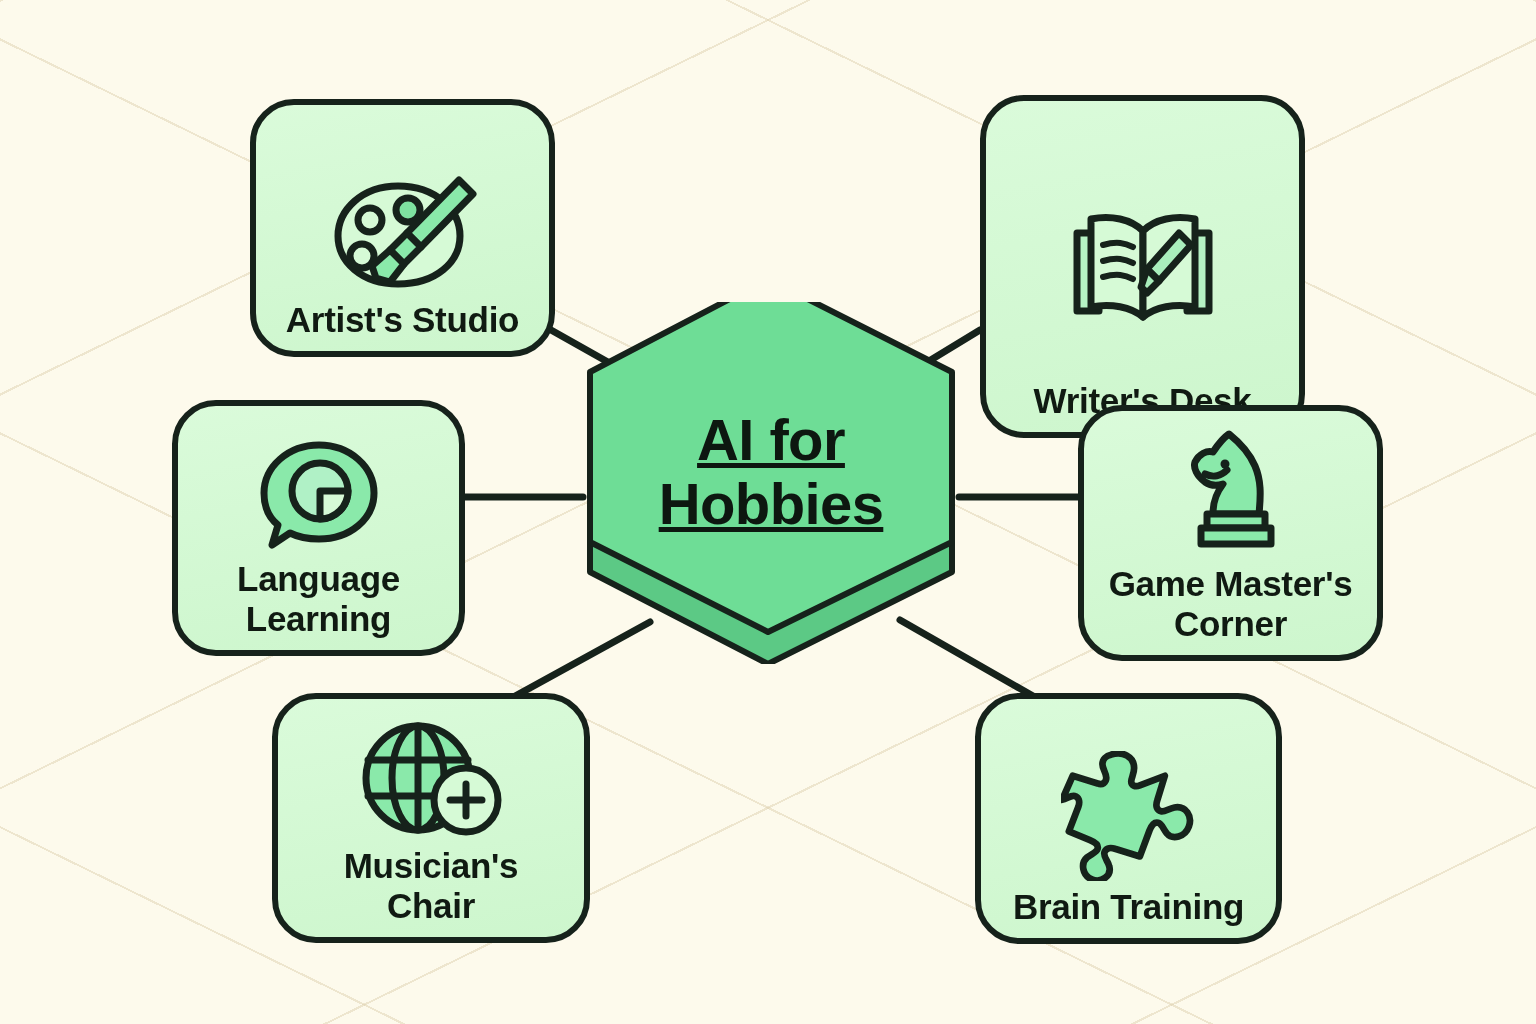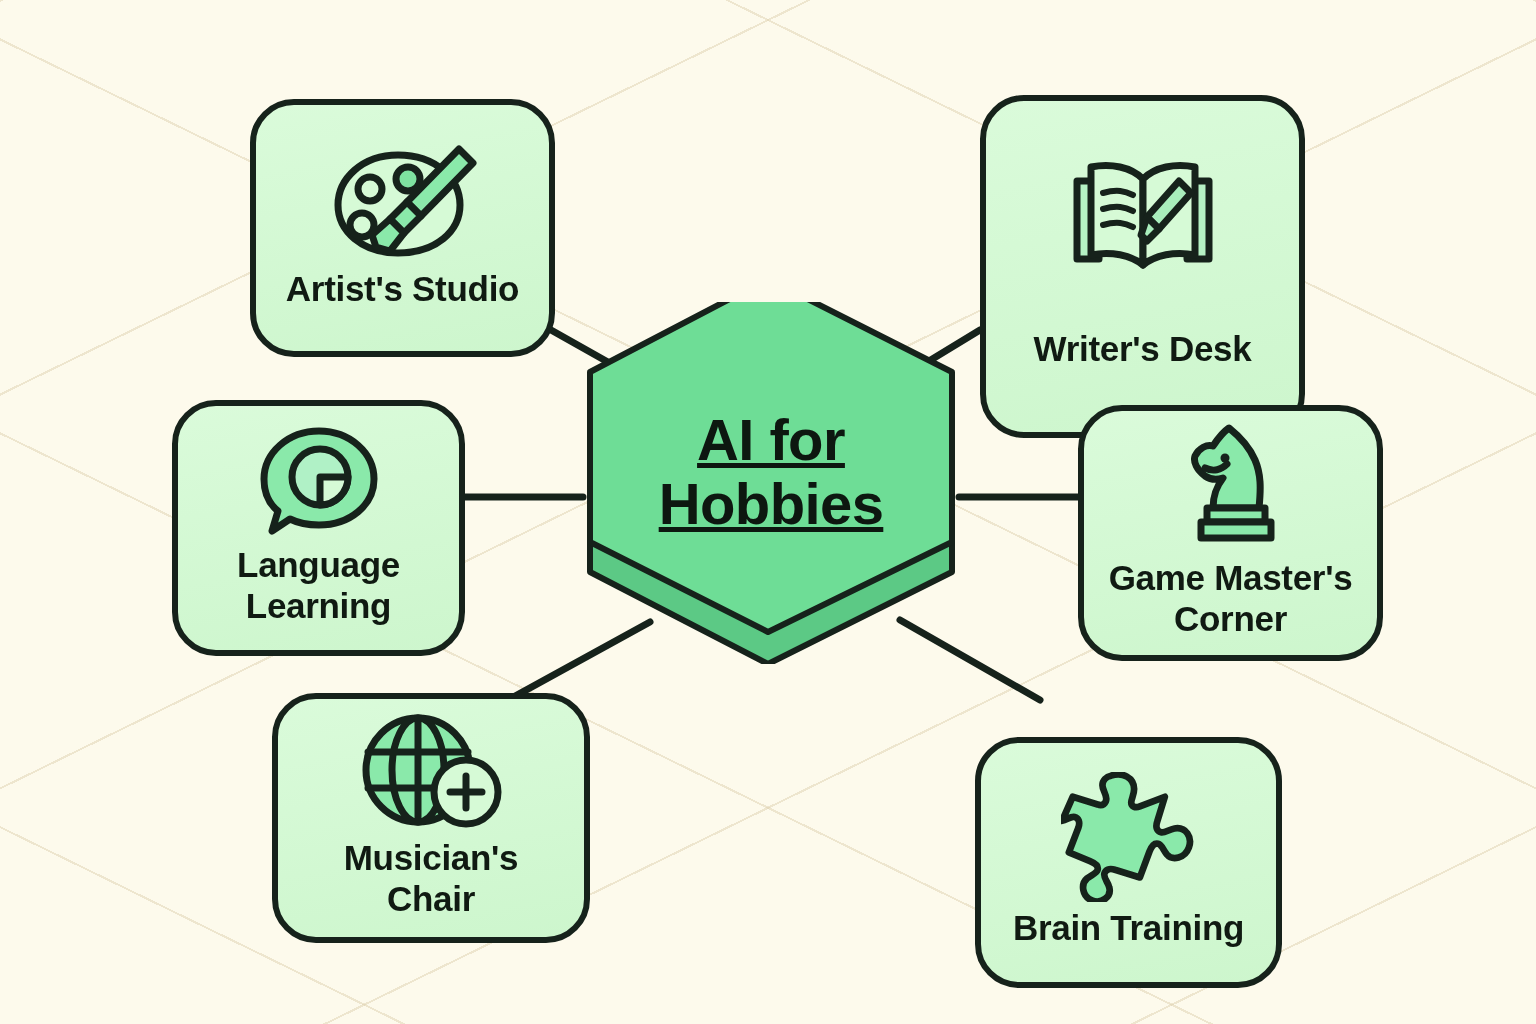--- a/index.html
+++ b/index.html
@@ -46,21 +46,21 @@
   }
   .node-card {
     position: absolute;
     box-sizing: border-box;
     border: 6px solid #16221b;
     border-radius: 44px;
     background: linear-gradient(170deg, #dafbda 0%, #cdf6cd 100%);
     display: flex;
     flex-direction: column;
     align-items: center;
-    justify-content: center;
+    justify-content: flex-end;
     padding: 6px 10px 10px;
   }
   .node-icon {
     display: block;
     line-height: 0;
   }
   .node-label {
     margin-top: 6px;
     text-align: center;
     color: #101a12;
@@ -212,21 +212,21 @@
           <path d="M62 6 L62 110" fill="none"></path>
           <circle cx="110" cy="80" r="32" fill="#d6fad6"></circle>
           <path d="M110 64 L110 96 M94 80 L126 80" fill="none"></path>
         </g>
       </svg>
     </span>
     <span class="node-label">Musician's
 Chair</span>
   </div>
 
-  <div class="node-card" style="left:975px; top:693px; width:307px; height:251px;margin-top:44px;">
+  <div class="node-card" style="left:975px; top:693px; width:307px; height:251px;">
     <span class="node-icon">
       <svg width="136" height="130" viewBox="0 0 136 130">
         <g stroke="#16221b" stroke-width="7" stroke-linejoin="round" stroke-linecap="round">
           <path d="M48 8 C60 4 72 10 72 22 C72 28 69 32 69 36 C69 40 73 42 78 40 L104 30
                    L96 56 C94 62 96 66 100 67 C104 68 108 64 114 63
                    C126 61 133 72 129 83 C125 94 112 97 106 90
                    C102 85 101 80 97 79 C93 78 90 82 88 87 L78 114
                    L52 106 C46 104 42 106 41 110 C40 115 45 119 46 124
                    C49 134 38 142 28 138 C18 134 16 121 23 115
                    C28 111 33 110 34 106 C35 102 31 99 26 97 L4 88 L14 62

